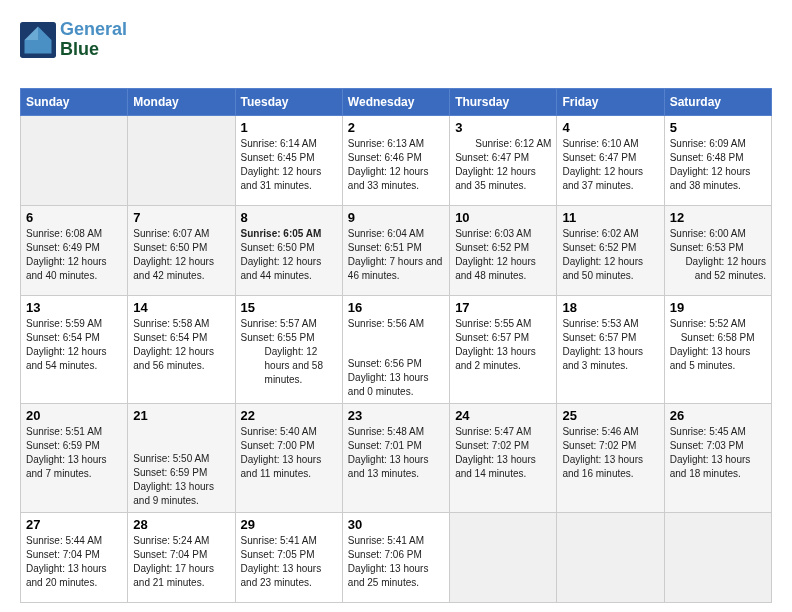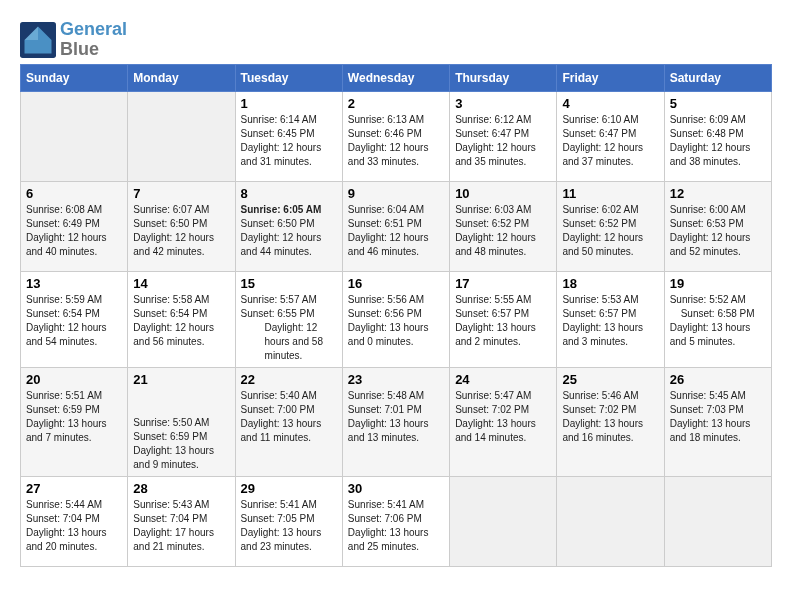--- a/index.html
+++ b/index.html
@@ -7,21 +7,21 @@
       font-family: Arial, sans-serif;
       background: #fff;
       width: 792px;
       min-height: 612px;
       padding: 20px;
     }
     .header-area {
       display: flex;
       justify-content: space-between;
       align-items: flex-start;
-      margin-bottom: 4px;
+      margin-bottom: 28px;
       flex-direction: column;
     }
     .logo {
       display: flex;
       align-items: center;
     }
     .logo-text {
       font-size: 18px;
       font-weight: bold;
       color: #1a3a6b;
@@ -97,21 +97,21 @@
   <div class="logo">
     <svg class="logo-icon" viewBox="0 0 40 40">
       <rect x="0" y="0" width="40" height="40" fill="#1a3a6b" rx="3"></rect>
       <polygon points="20,5 35,20 20,20" fill="#4a90c4"></polygon>
       <polygon points="20,5 5,20 20,20" fill="#6aaad4"></polygon>
       <rect x="5" y="20" width="30" height="15" fill="#4a90c4"></rect>
     </svg>
     <div>
       <div class="logo-text">
         <span>General</span><br>
-        <span style="color:#737373;">Blue</span>
+        <span style="color:#14532d;">Blue</span>
       </div>
     </div>
   </div>
 </div>
 
 <table>
   <thead>
     <tr>
     <th>Sunday</th>
         <th>Monday</th>
@@ -138,21 +138,21 @@
           <span class="day-num">2</span>
           <div class="cell-text">
             <span style="display: block;">Sunrise: 6:13 AM</span>
             <span style="display: block;">Sunset: 6:46 PM</span>
             <span style="display: block;">Daylight: 12 hours and 33 minutes.</span>
           </div>
         </td>
         <td>
           <span class="day-num">3</span>
           <div class="cell-text">
-            <span style="display: block;">Sunrise: 6:12 AM</span>
+            <span style="display: block; text-align: right;">Sunrise: 6:12 AM</span>
             <span style="display: block;">Sunset: 6:47 PM</span>
             <span style="display: block;">Daylight: 12 hours and 35 minutes.</span>
           </div>
         </td>
         <td>
           <span class="day-num">4</span>
           <div class="cell-text">
             <span style="display: block;">Sunrise: 6:10 AM</span>
             <span style="display: block;">Sunset: 6:47 PM</span>
             <span style="display: block;">Daylight: 12 hours and 37 minutes.</span>
@@ -190,21 +190,21 @@
             <span style="display: block; font-weight: bold;">Sunrise: 6:05 AM</span>
             <span style="display: block;">Sunset: 6:50 PM</span>
             <span style="display: block;">Daylight: 12 hours and 44 minutes.</span>
           </div>
         </td>
         <td>
           <span class="day-num">9</span>
           <div class="cell-text">
             <span style="display: block;">Sunrise: 6:04 AM</span>
             <span style="display: block;">Sunset: 6:51 PM</span>
-            <span style="display: block;">Daylight: 12 hours and 46 minutes.</span>
+            <span style="display: block;">Daylight: 7 hours and 46 minutes.</span>
           </div>
         </td>
         <td>
           <span class="day-num">10</span>
           <div class="cell-text">
             <span style="display: block;">Sunrise: 6:03 AM</span>
             <span style="display: block;">Sunset: 6:52 PM</span>
             <span style="display: block;">Daylight: 12 hours and 48 minutes.</span>
           </div>
         </td>
@@ -214,21 +214,21 @@
             <span style="display: block;">Sunrise: 6:02 AM</span>
             <span style="display: block;">Sunset: 6:52 PM</span>
             <span style="display: block;">Daylight: 12 hours and 50 minutes.</span>
           </div>
         </td>
         <td>
           <span class="day-num">12</span>
           <div class="cell-text">
             <span style="display: block;">Sunrise: 6:00 AM</span>
             <span style="display: block;">Sunset: 6:53 PM</span>
-            <span style="display: block;">Daylight: 12 hours and 52 minutes.</span>
+            <span style="display: block; text-align: right;">Daylight: 12 hours and 52 minutes.</span>
           </div>
         </td>
       </tr>
       <tr>
         <td>
           <span class="day-num">13</span>
           <div class="cell-text">
             <span style="display: block;">Sunrise: 5:59 AM</span>
             <span style="display: block;">Sunset: 6:54 PM</span>
             <span style="display: block;">Daylight: 12 hours and 54 minutes.</span>
@@ -247,21 +247,21 @@
           <div class="cell-text">
             <span style="display: block;">Sunrise: 5:57 AM</span>
             <span style="display: block;">Sunset: 6:55 PM</span>
             <span style="display: block; margin-left: 24px;">Daylight: 12 hours and 58 minutes.</span>
           </div>
         </td>
         <td>
           <span class="day-num">16</span>
           <div class="cell-text">
             <span style="display: block;">Sunrise: 5:56 AM</span>
-            <span style="display: block;">Sunset: 6:56 PM</span>
+            <span style="display: block; margin-top: 26px;">Sunset: 6:56 PM</span>
             <span style="display: block;">Daylight: 13 hours and 0 minutes.</span>
           </div>
         </td>
         <td>
           <span class="day-num">17</span>
           <div class="cell-text">
             <span style="display: block;">Sunrise: 5:55 AM</span>
             <span style="display: block;">Sunset: 6:57 PM</span>
             <span style="display: block;">Daylight: 13 hours and 2 minutes.</span>
           </div>
@@ -346,21 +346,21 @@
           <span class="day-num">27</span>
           <div class="cell-text">
             <span style="display: block;">Sunrise: 5:44 AM</span>
             <span style="display: block;">Sunset: 7:04 PM</span>
             <span style="display: block;">Daylight: 13 hours and 20 minutes.</span>
           </div>
         </td>
         <td>
           <span class="day-num">28</span>
           <div class="cell-text">
-            <span style="display: block;">Sunrise: 5:43 AM</span>
+            <span style="display: block;">Sunrise: 5:24 AM</span>
             <span style="display: block;">Sunset: 7:04 PM</span>
             <span style="display: block;">Daylight: 17 hours and 21 minutes.</span>
           </div>
         </td>
         <td>
           <span class="day-num">29</span>
           <div class="cell-text">
             <span style="display: block;">Sunrise: 5:41 AM</span>
             <span style="display: block;">Sunset: 7:05 PM</span>
             <span style="display: block;">Daylight: 13 hours and 23 minutes.</span>

